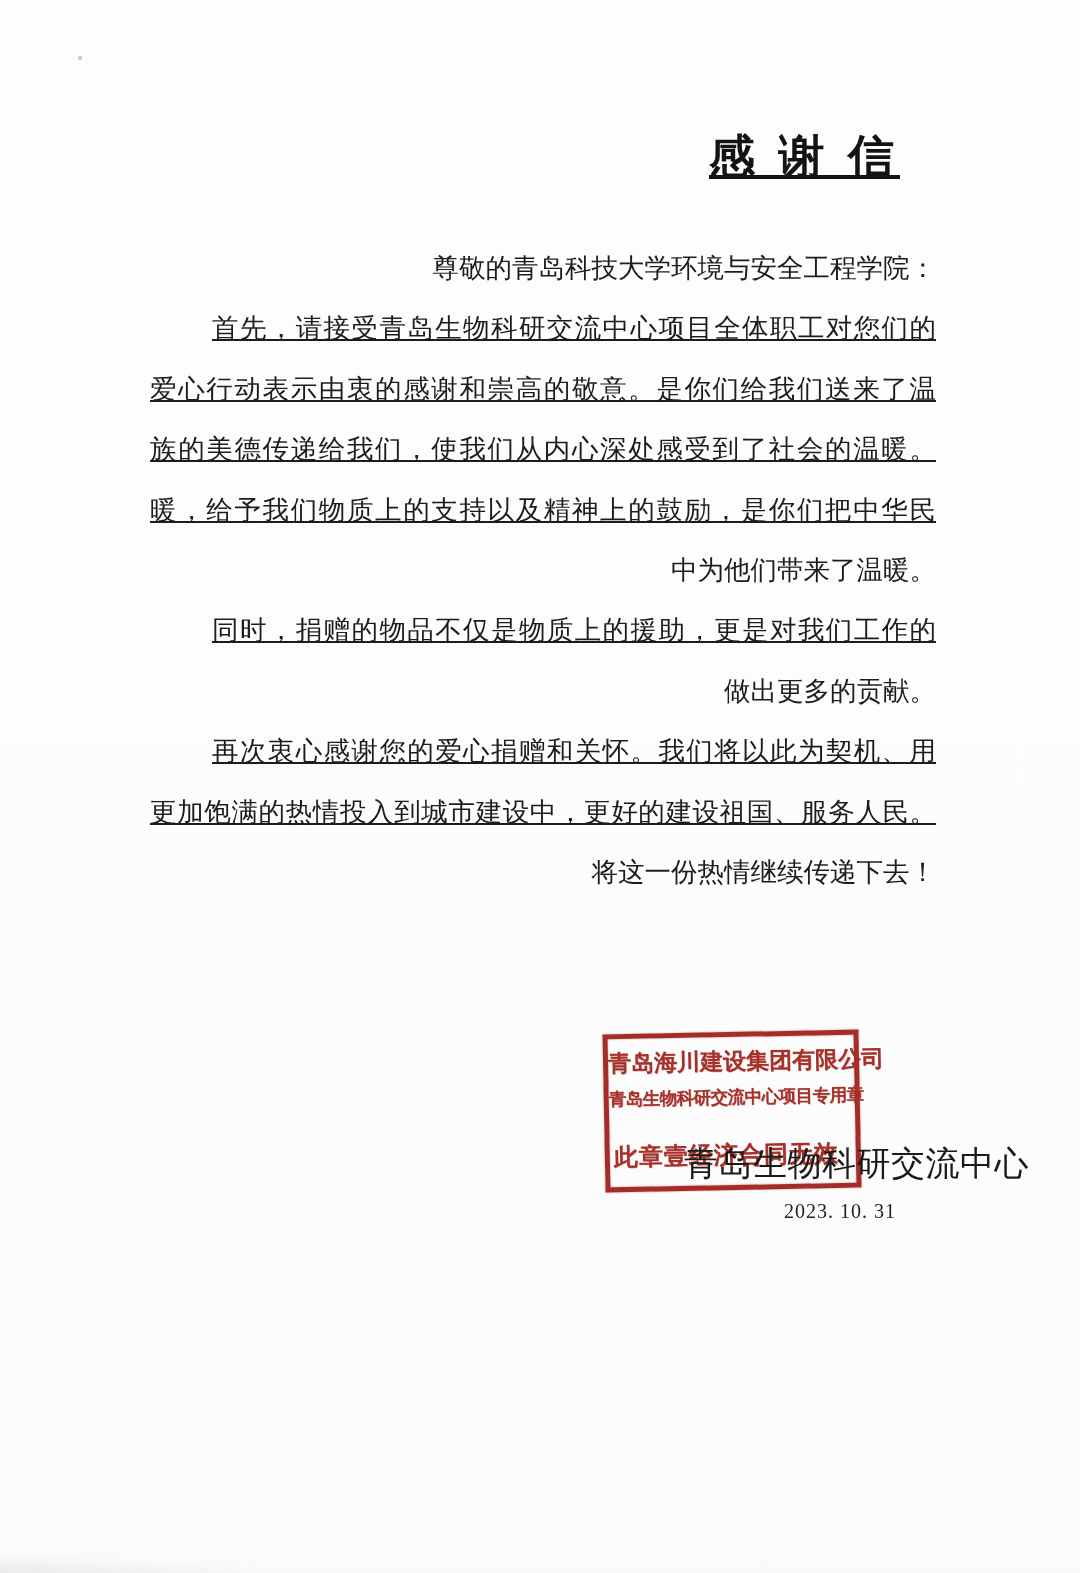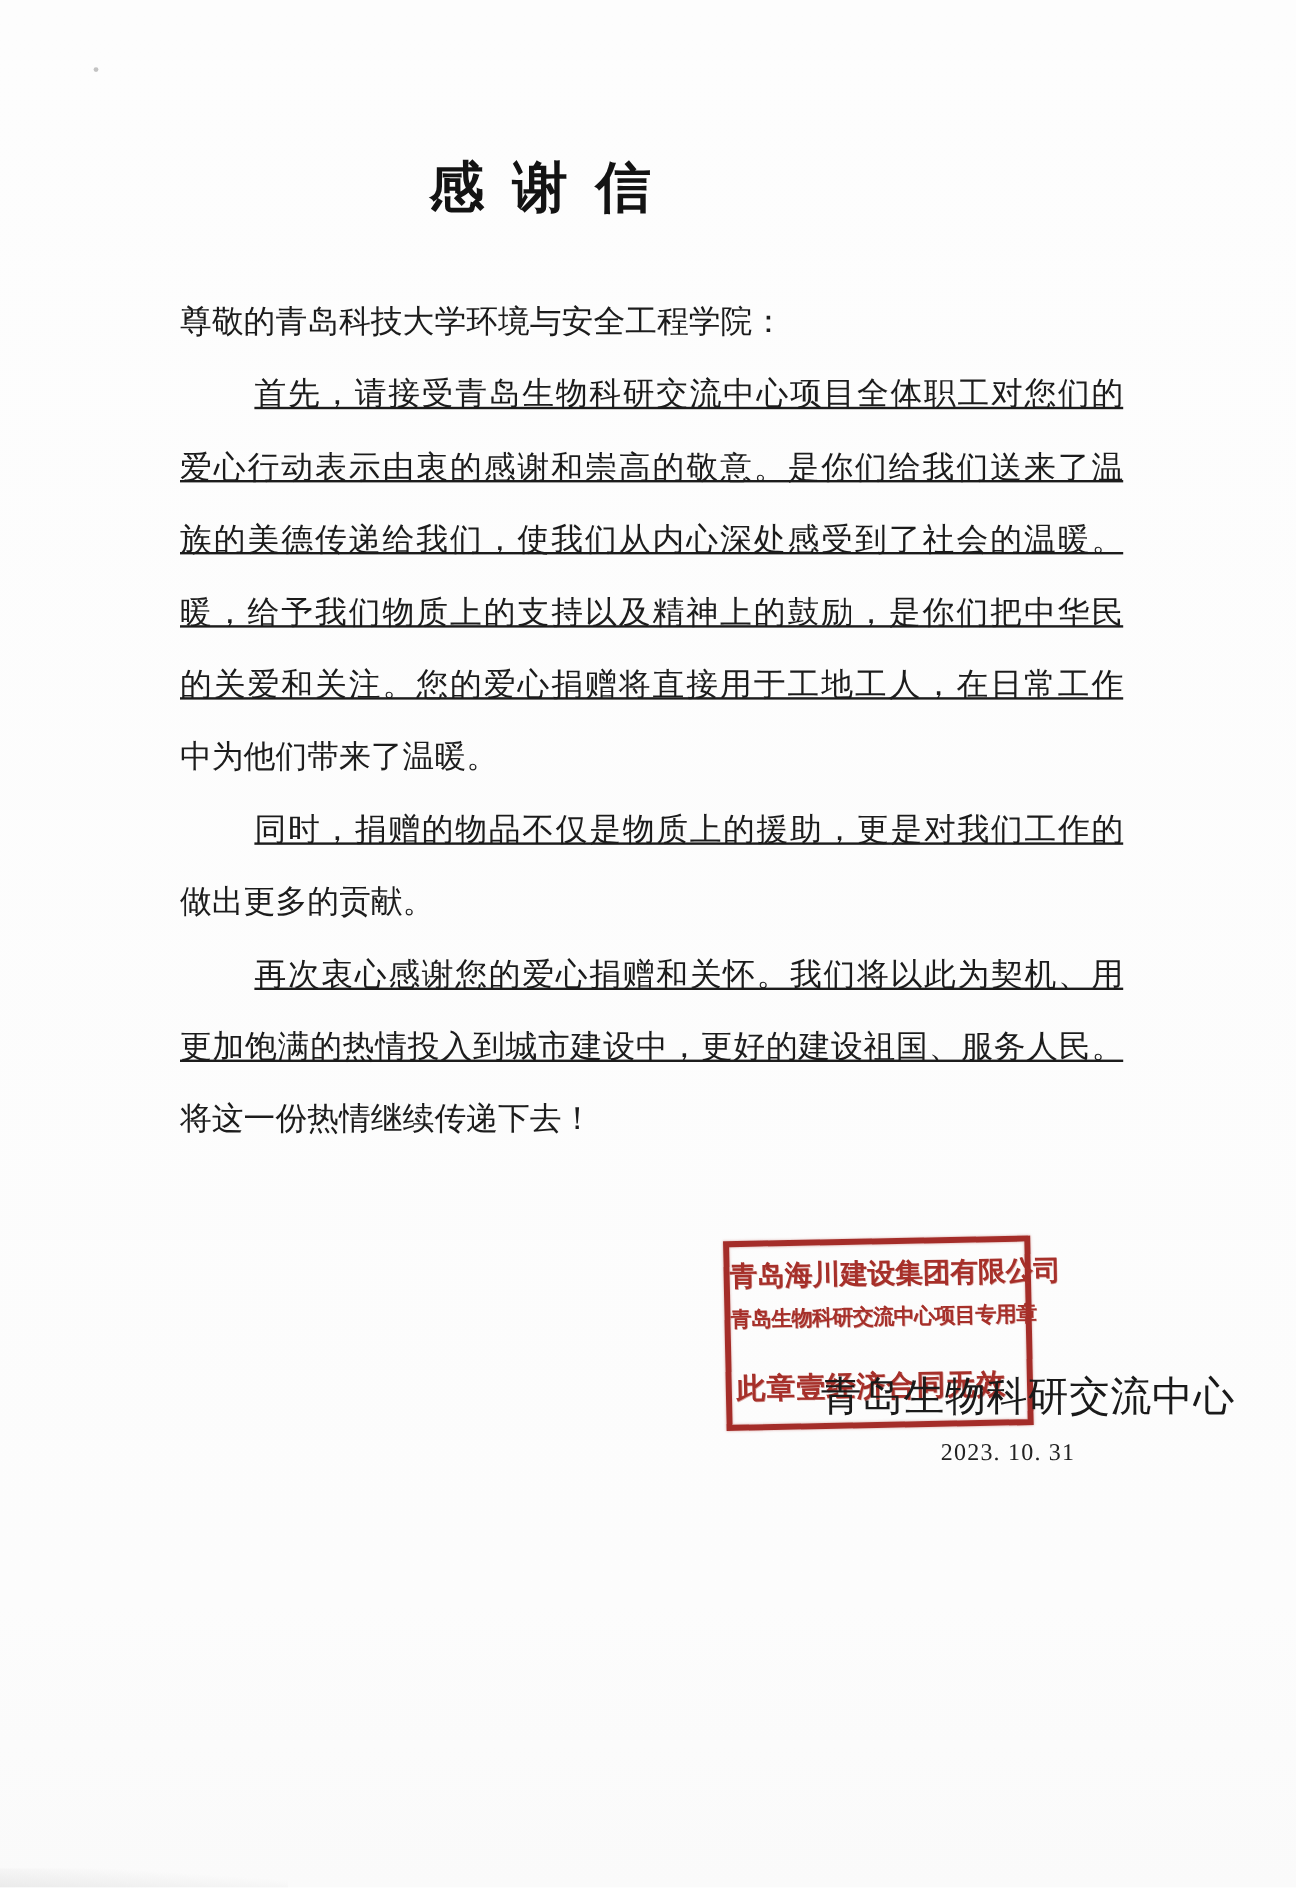--- a/index.html
+++ b/index.html
@@ -9,31 +9,31 @@
     font-family:"Liberation Serif","DejaVu Serif",serif;
     position:relative;overflow:hidden;
   }
   .page{position:absolute;inset:0;background:linear-gradient(180deg,#fdfdfd 0%,#fcfcfc 85%,#fafafa 100%);}
   .corner-shade{position:absolute;left:0;bottom:0;width:240px;height:16px;
     background:linear-gradient(to top right,rgba(120,120,120,0.12),rgba(120,120,120,0) 70%);}
   .speck{position:absolute;width:4px;height:4px;border-radius:50%;background:#c3c3c3;}
 
   .title{
     position:absolute;top:126px;left:0;width:900px;
-    text-align:center;font-size:46px;font-weight:bold;color:#131313;
-    letter-spacing:6px;text-indent:6px;white-space:pre;
+    text-align:right;font-size:46px;font-weight:bold;color:#131313;
+    letter-spacing:6px;text-indent:6px;white-space:pre;text-decoration:underline;
   }
 
   .body-block{
     position:absolute;left:150px;top:246px;width:786px;
     font-size:26.5px;color:#1c1c1c;
   }
   .line{
     height:60.4px;line-height:44px;
-    text-align:left;white-space:nowrap;
+    text-align:right;white-space:nowrap;
   }
   .line.j{
     white-space:normal;
     text-align:justify;
     text-align-last:justify;
     text-decoration:underline;
     -moz-text-align-last:justify;
   }
   .line.ind{padding-left:62px;}
 
@@ -73,21 +73,20 @@
   <div class="speck" style="left:78px;top:56px;"></div>
 
   <div class="title">感 谢 信</div>
 
   <div class="body-block">
     <div class="line">尊敬的青岛科技大学环境与安全工程学院：</div>
     <div class="line j ind">首先，请接受青岛生物科研交流中心项目全体职工对您们的</div>
     <div class="line j">爱心行动表示由衷的感谢和崇高的敬意。是你们给我们送来了温</div>
     <div class="line j">族的美德传递给我们，使我们从内心深处感受到了社会的温暖。</div>
     <div class="line j">暖，给予我们物质上的支持以及精神上的鼓励，是你们把中华民</div>
-    <div class="line j">的关爱和关注。您的爱心捐赠将直接用于工地工人，在日常工作</div>
     <div class="line">中为他们带来了温暖。</div>
     <div class="line j ind">同时，捐赠的物品不仅是物质上的援助，更是对我们工作的</div>
     <div class="line">做出更多的贡献。</div>
     <div class="line j ind">再次衷心感谢您的爱心捐赠和关怀。我们将以此为契机、用</div>
     <div class="line j">更加饱满的热情投入到城市建设中，更好的建设祖国、服务人民。</div>
     <div class="line">将这一份热情继续传递下去！</div>
   </div>
 
   <div class="stamp">
     <div class="stamp-text stamp-l1">青岛海川建设集团有限公司</div>

